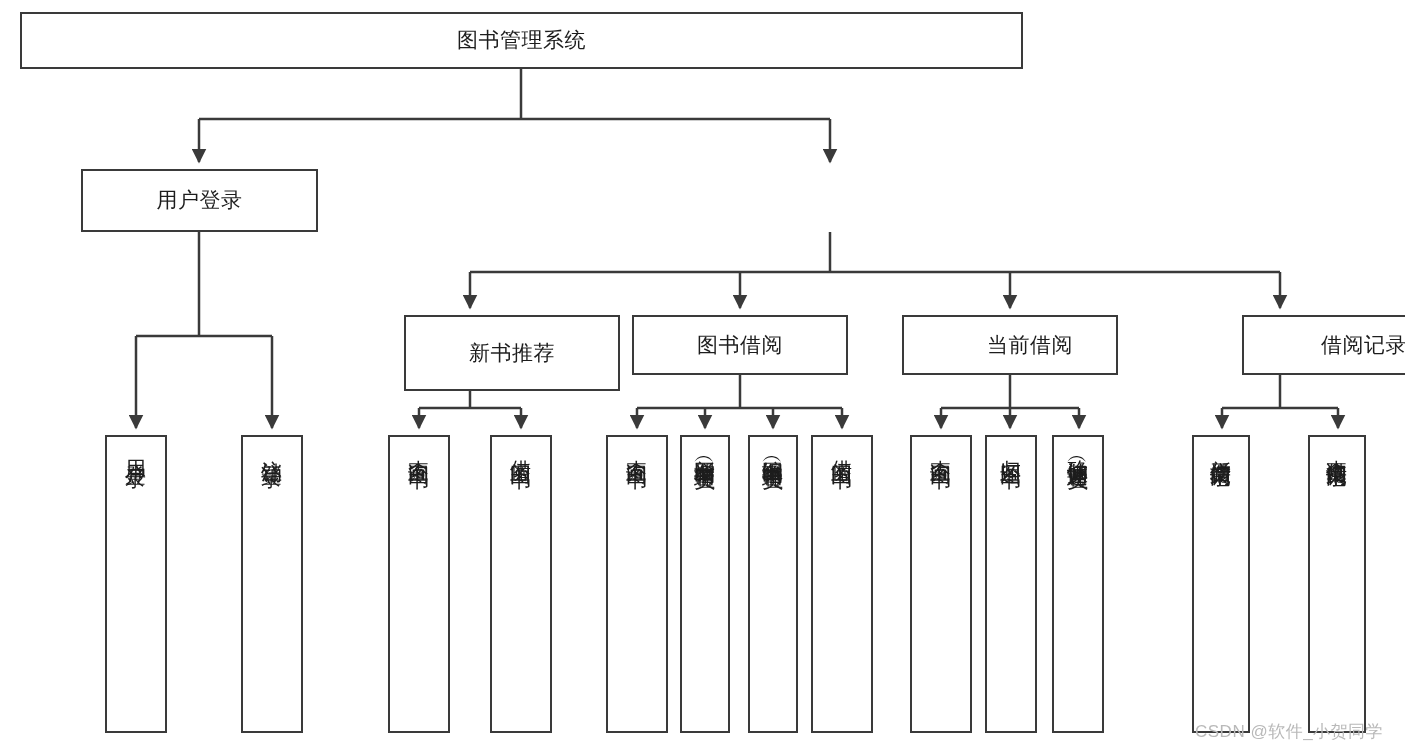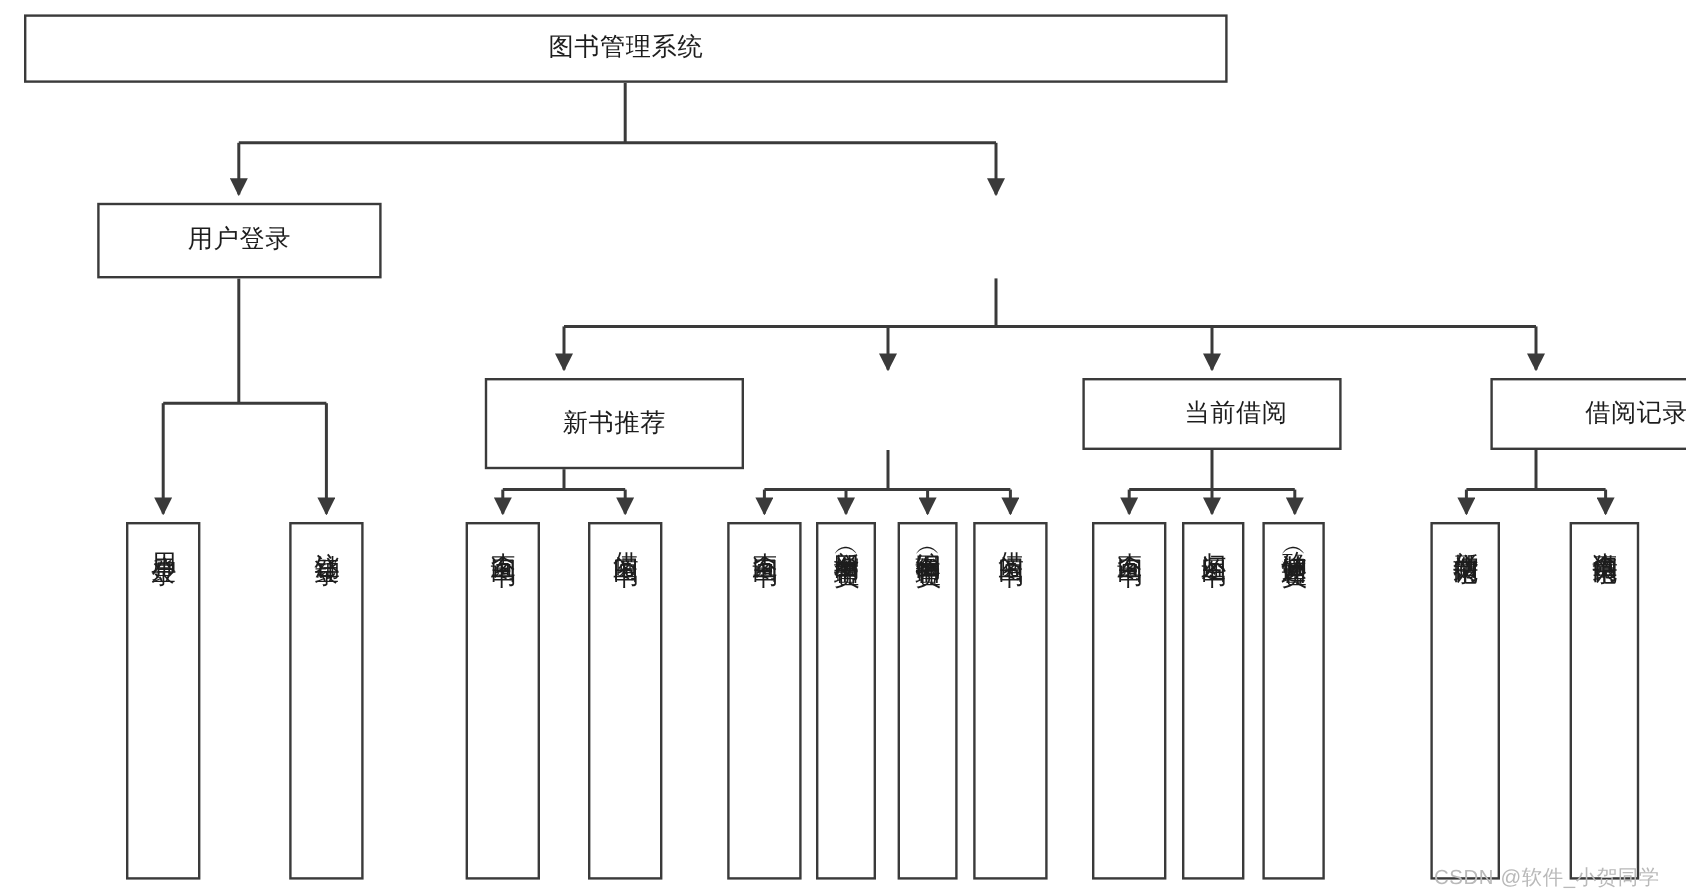--- a/index.html
+++ b/index.html
@@ -135,20 +135,23 @@
     <span class="node-label">图书管理系统</span>
   </div>
 
   <div class="node h" style="left:81px; top:169px; width:237px; height:63px;">
     <span class="node-label">用户登录</span>
   </div>
 
   <div class="node h" style="left:362px; top:315px; width:216px; height:76px;margin-left:42px;">
     <span class="node-label">新书推荐</span>
   </div>
+  <div class="node h" style="left:632px; top:315px; width:216px; height:60px;">
+    <span class="node-label">图书借阅</span>
+  </div>
   <div class="node h" style="left:902px; top:315px; width:216px; height:60px;padding-left:40px;">
     <span class="node-label">当前借阅</span>
   </div>
   <div class="node h" style="left:1242px; top:315px; width:244px; height:60px;">
     <span class="node-label">借阅记录</span>
   </div>
 
   <div class="node v" style="left:105px; top:435px; width:62px; height:298px;">
     <span class="node-label">用户登录</span>
   </div>

